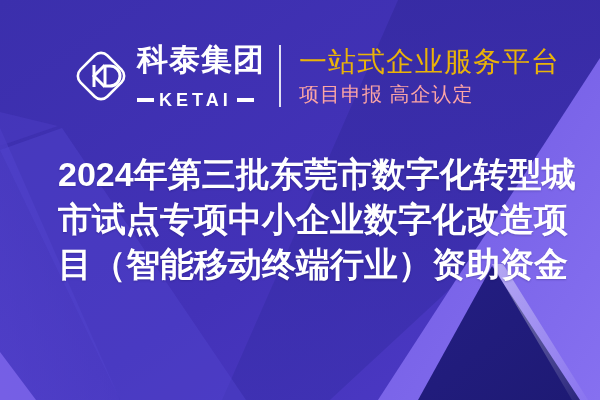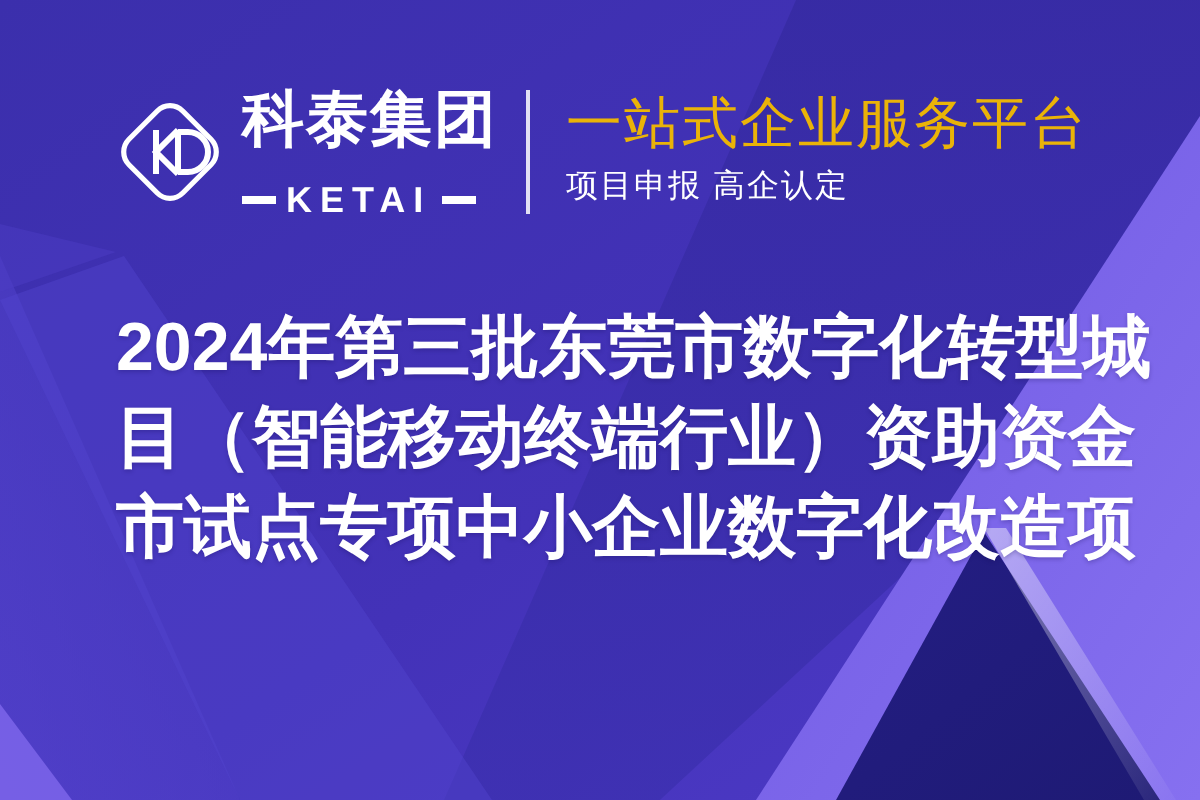--- a/index.html
+++ b/index.html
@@ -36,21 +36,21 @@
 
   
   .brand-row {
     position: absolute;
     left: 0;
     top: 36px;
     width: 600px;
     height: 80px;
     display: flex;
     align-items: center;
-    padding-left: 56px;
+    padding-left: 72px;
     box-sizing: border-box;
   }
 
   .logo-mark {
     width: 58px;
     height: 58px;
     flex: 0 0 58px;
     margin-right: 7px;
     position: relative;
   }
@@ -107,23 +107,23 @@
     height: 64px;
   }
   .tagline-main {
     font-size: 28px;
     line-height: 34px;
     color: #eab308;
     letter-spacing: 1px;
     font-family: "Liberation Sans", "DejaVu Sans", sans-serif;
   }
   .tagline-sub {
-    font-size: 16px;
+    font-size: 20px;
     line-height: 26px;
-    color: #ffffff;
+    color: #fca5a5;
     letter-spacing: 1px;
     margin-top: 2px;
     font-family: "Liberation Sans", "DejaVu Sans", sans-serif;
   }
 
   
   .headline {
     position: absolute;
     left: 58px;
     top: 152px;
@@ -231,17 +231,17 @@
     <div class="brand-divider"></div>
 
     <div class="tagline">
       <div class="tagline-main">一站式企业服务平台</div>
       <div class="tagline-sub">项目申报 高企认定</div>
     </div>
   </div>
 
   <div class="headline">
     <span class="headline-line">2024年第三批东莞市数字化转型城</span>
+    <span class="headline-line">市试点专项中小企业数字化改造项</span>
     <span class="headline-line">目（智能移动终端行业）资助资金</span>
-    <span class="headline-line">市试点专项中小企业数字化改造项</span>
   </div>
 
 </div>
 
 </body></html>

